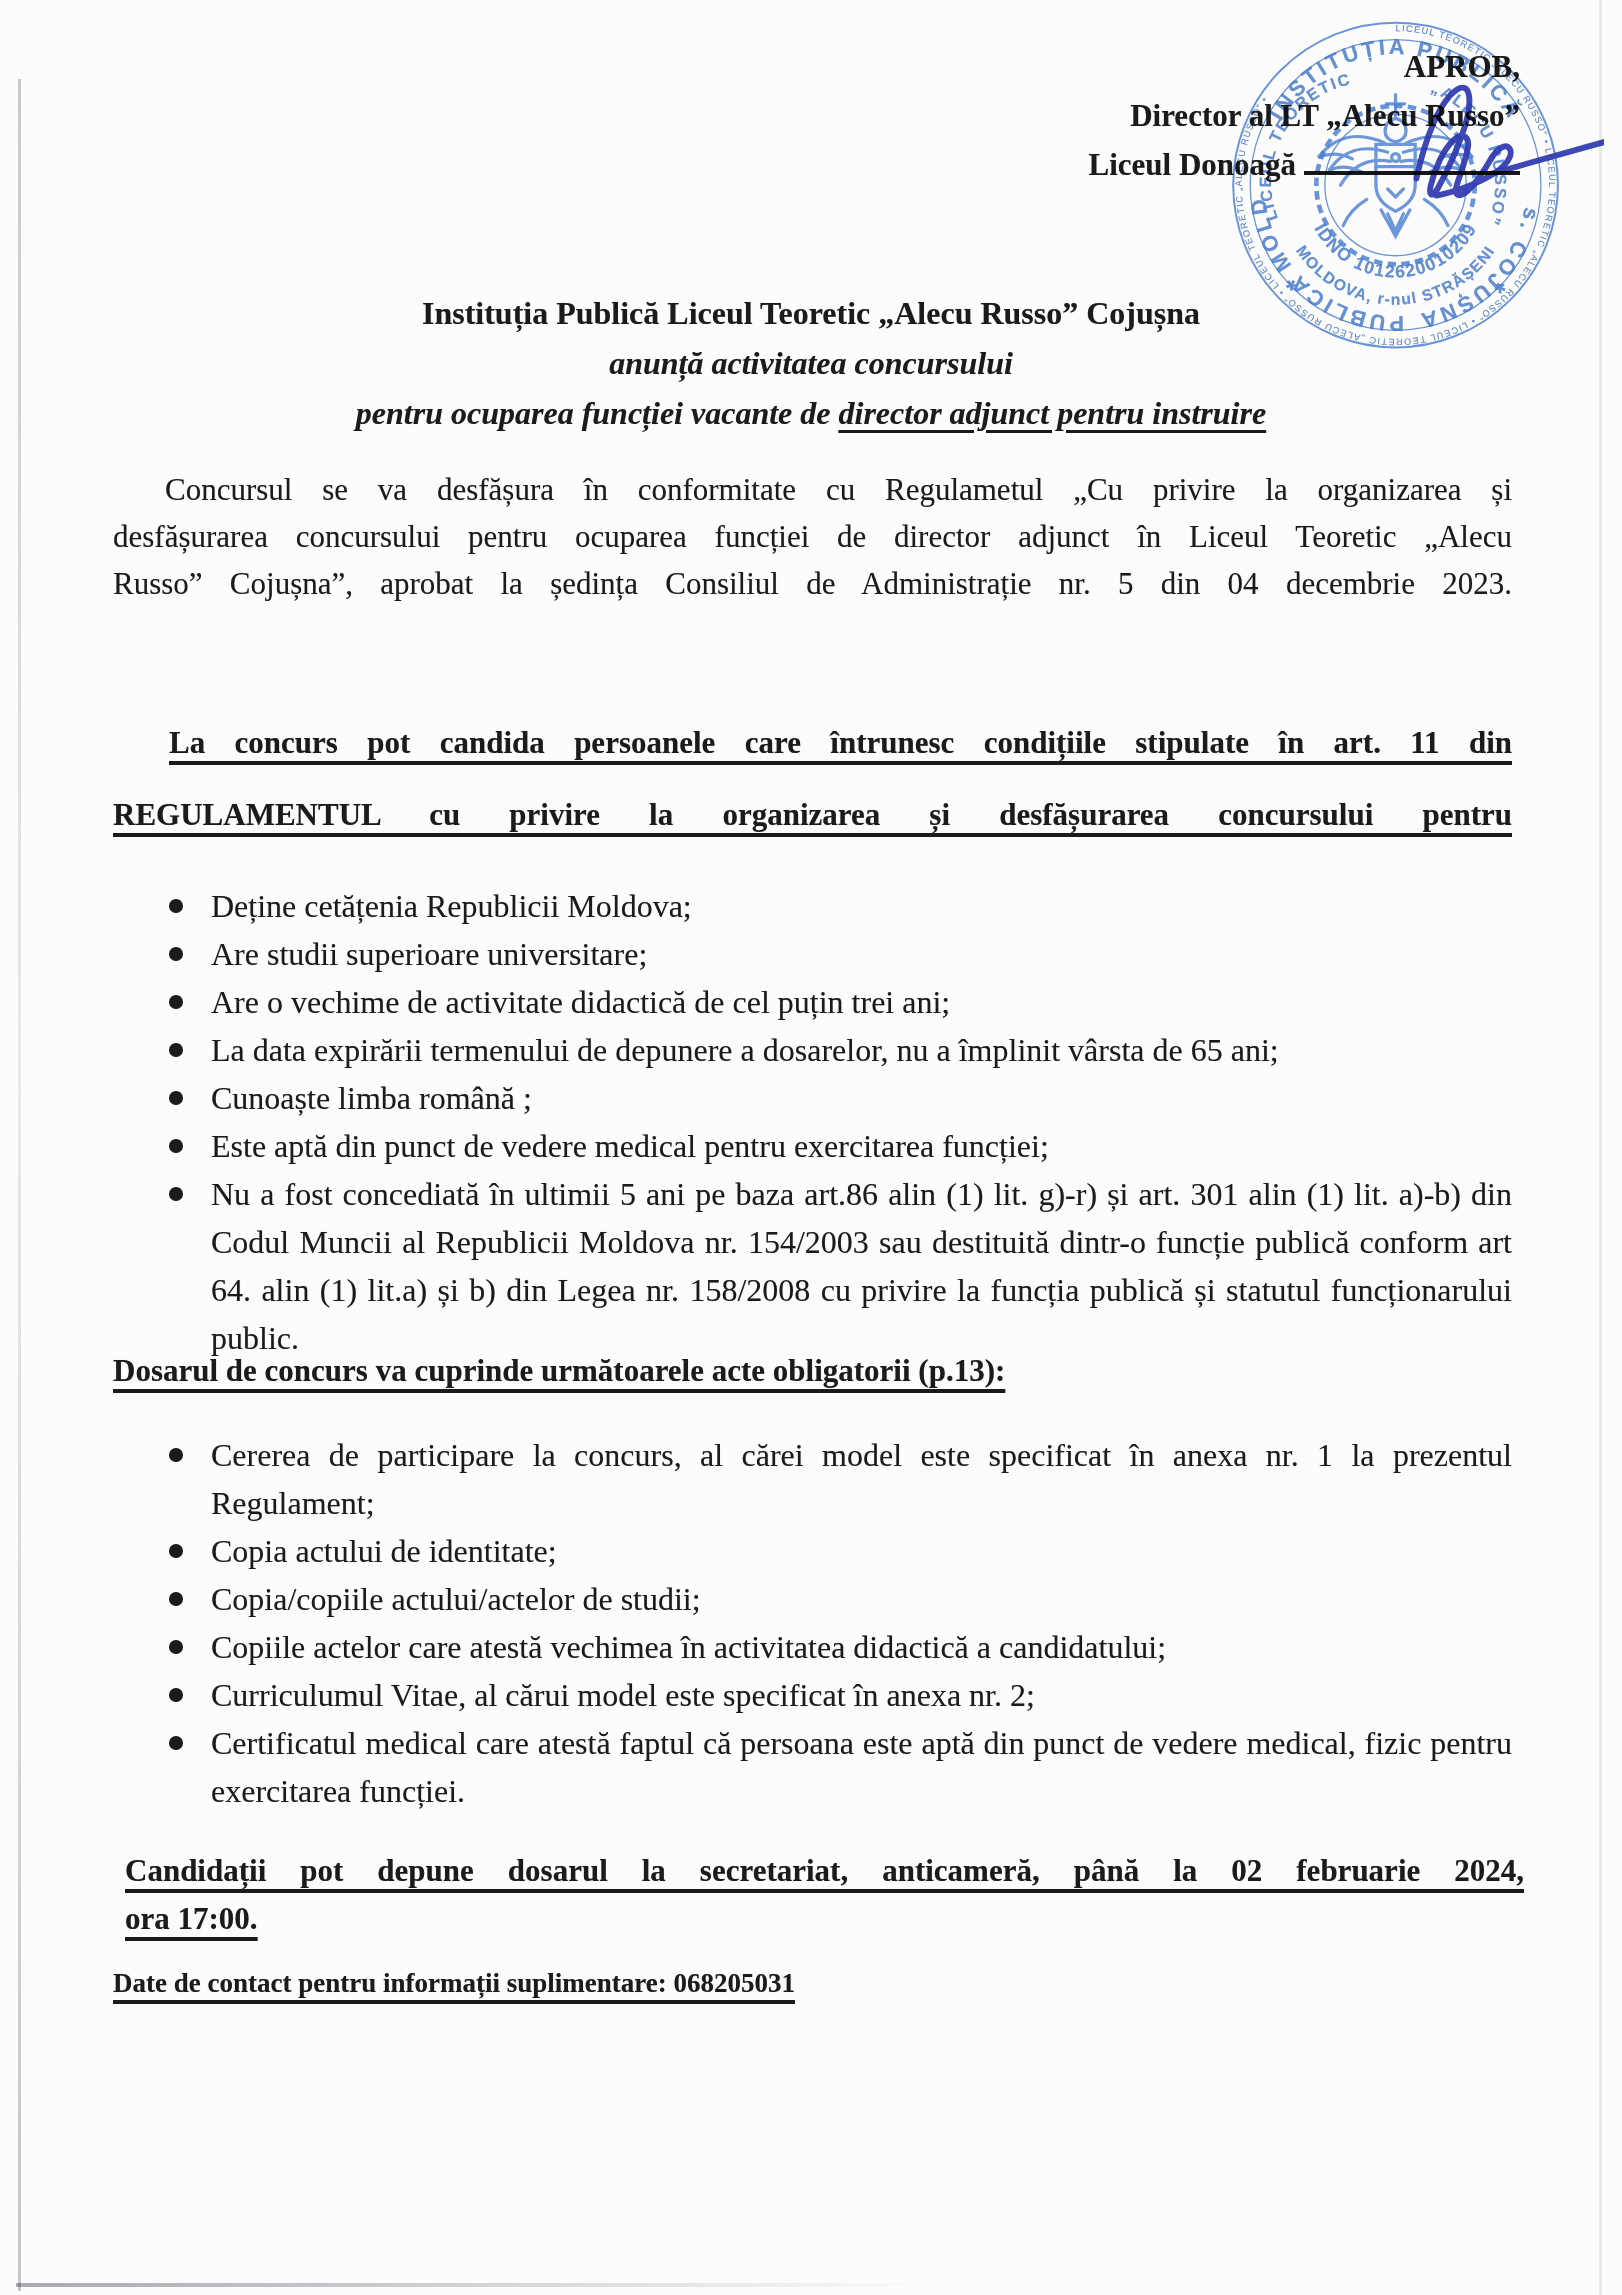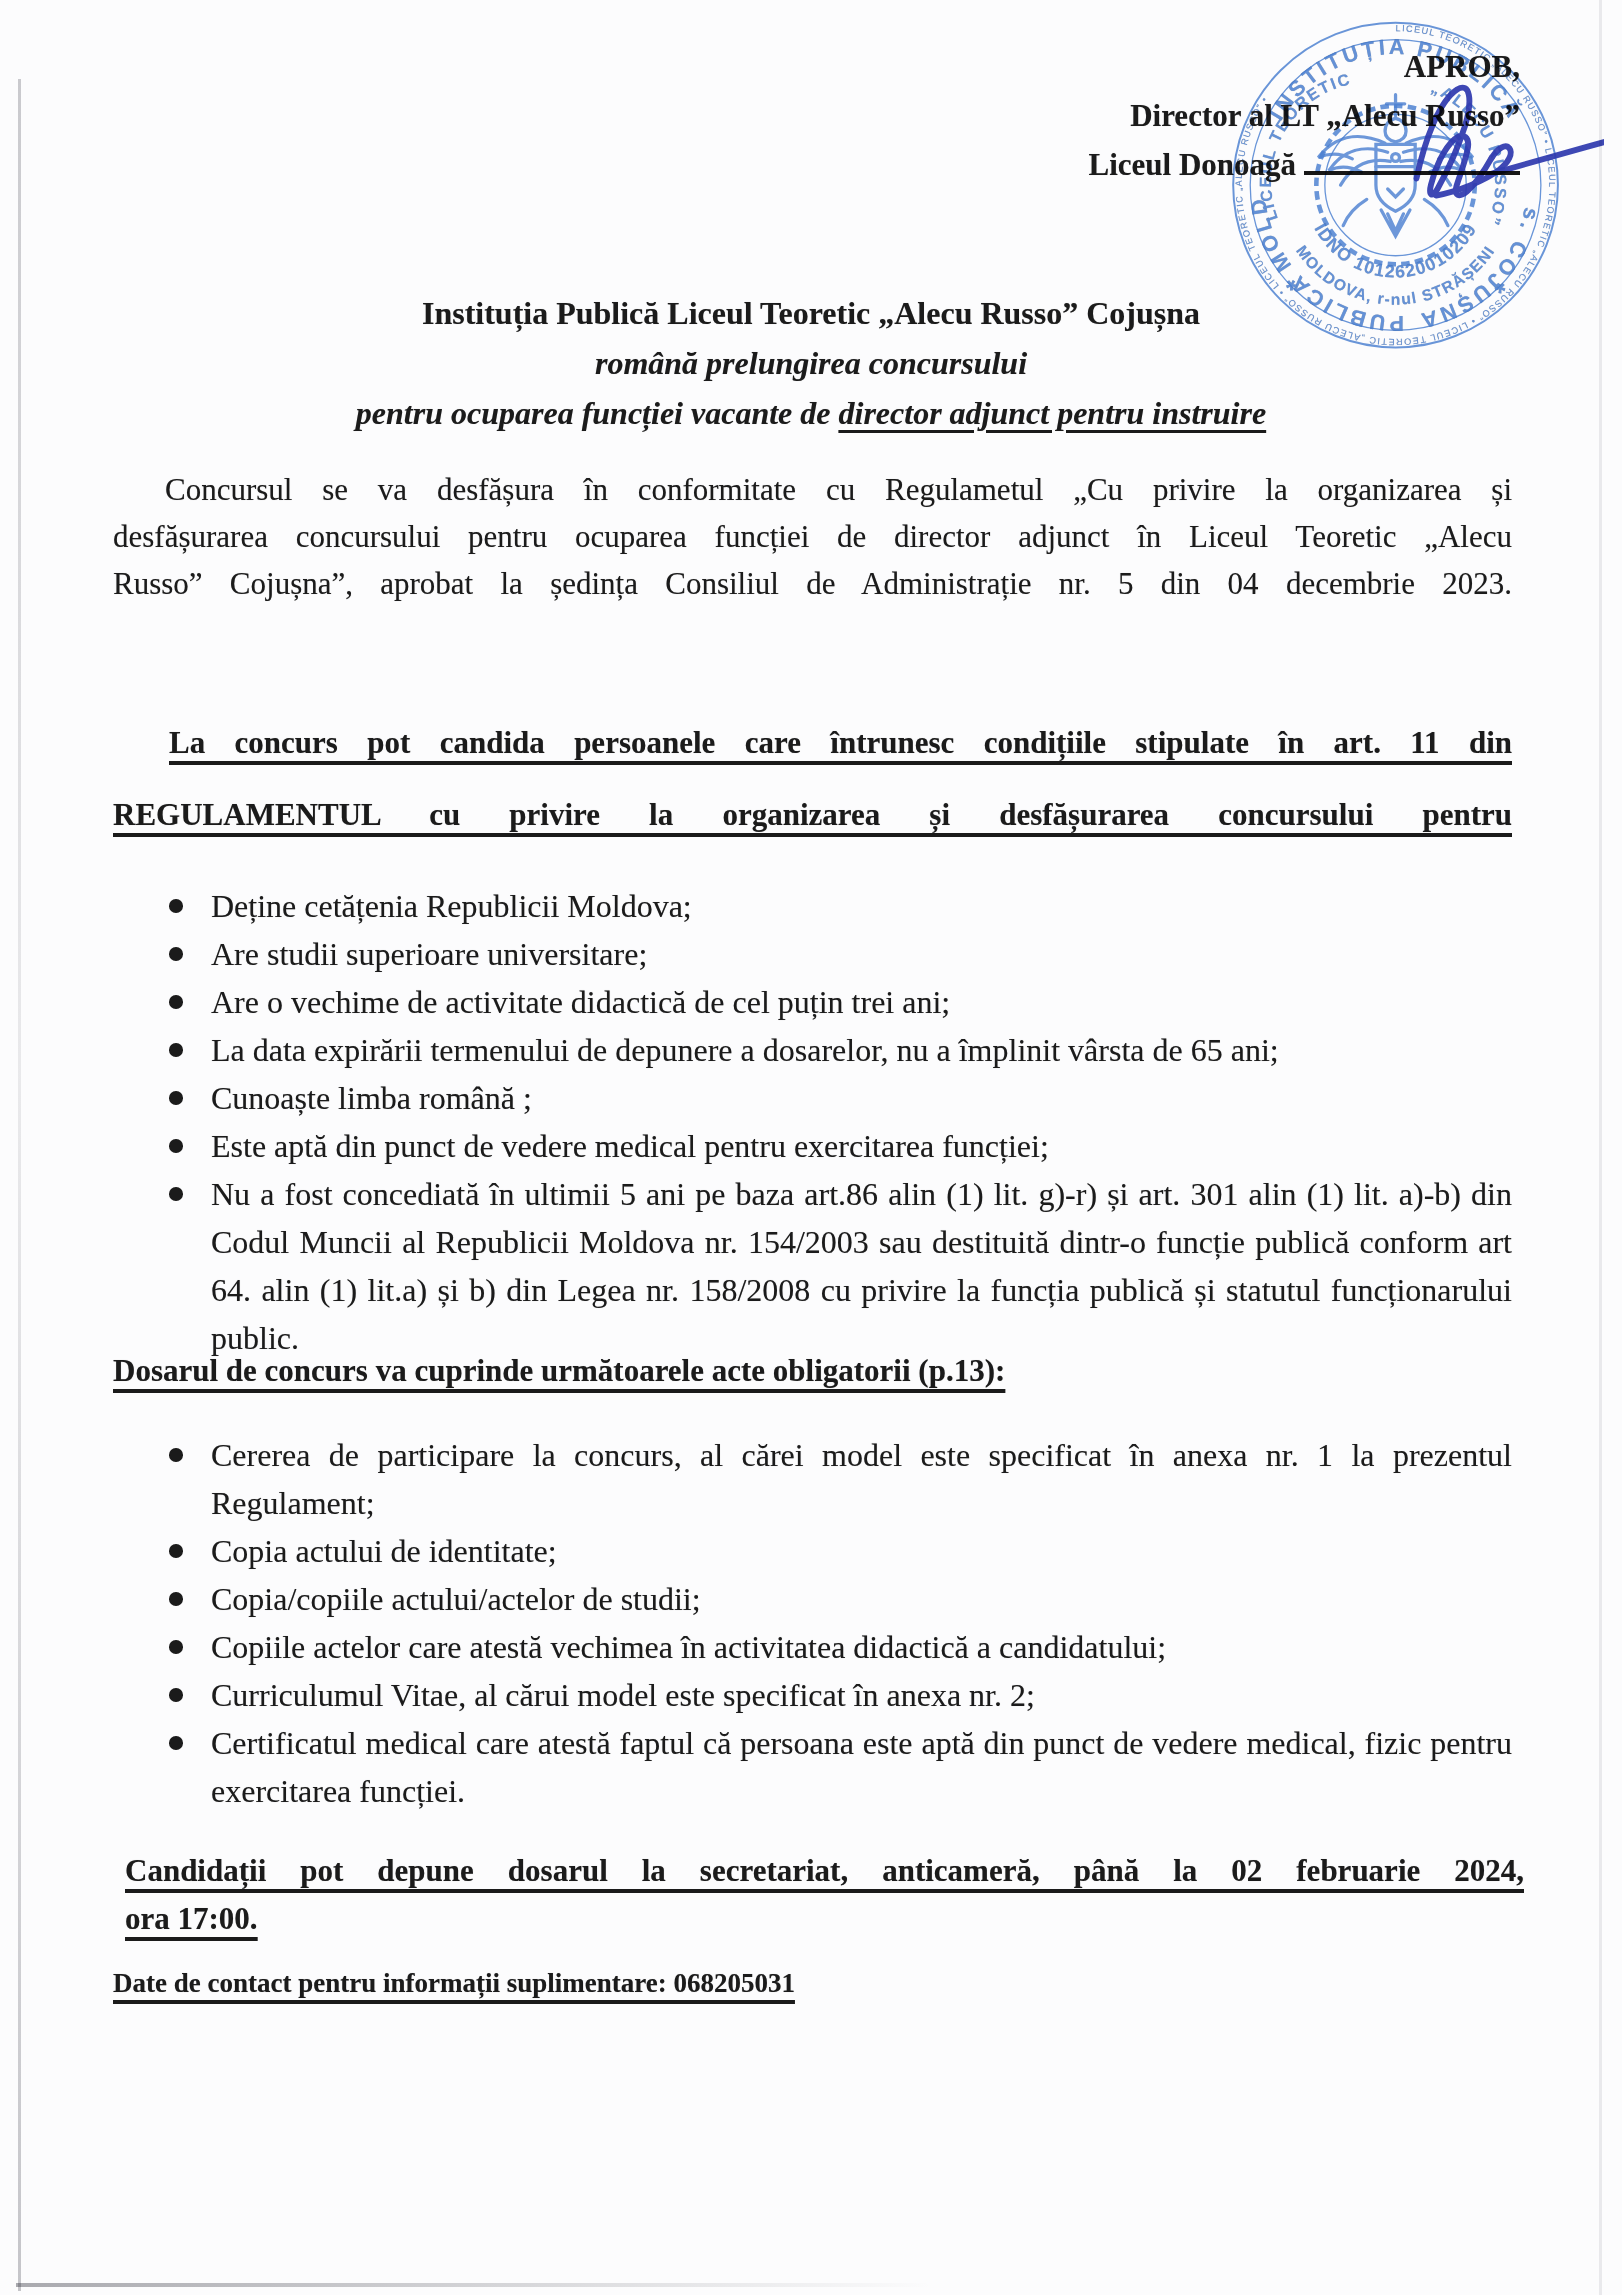--- a/index.html
+++ b/index.html
@@ -166,21 +166,21 @@
 
     <g stroke="var(--sig)" stroke-width="9" fill="none" stroke-linecap="round" stroke-linejoin="round" opacity="0.92">
       <path d="M 320,268 C 332,212 354,150 382,132 C 402,120 406,148 394,188 C 380,232 362,266 352,284 C 344,298 338,294 342,278 C 348,252 362,222 378,208 C 392,196 402,206 398,224 C 393,247 385,266 381,280 C 377,294 385,298 397,288 C 414,273 426,252 435,236"></path>
       <path d="M 435,236 C 444,222 456,214 462,222 C 468,230 460,244 446,255 C 424,272 382,288 350,294"></path>
       <path d="M 430,262 C 478,248 556,226 626,207"></path>
     </g>
   </svg>
 
   <div class="doc-title">
     <div>Instituția Publică Liceul Teoretic „Alecu Russo” Cojușna</div>
-    <div class="it">română prelungirea concursului</div>
+    <div class="it">anunță activitatea concursului</div>
     <div class="it"><span>pentru ocuparea funcției vacante de </span><span class="u-title">director adjunct pentru instruire</span></div>
   </div>
 
   <div class="intro">
     <span class="jl" style="text-indent:52px">Concursul se va desfășura în conformitate cu Regulametul „Cu privire la organizarea și</span>
     <span class="jl">desfășurarea concursului pentru ocuparea funcției de director adjunct în Liceul Teoretic „Alecu</span>
     <span class="jl">Russo” Cojușna”, aprobat la ședința Consiliul de Administrație nr. 5 din 04 decembrie 2023.</span>
   </div>
 
   <div class="h-cond">

